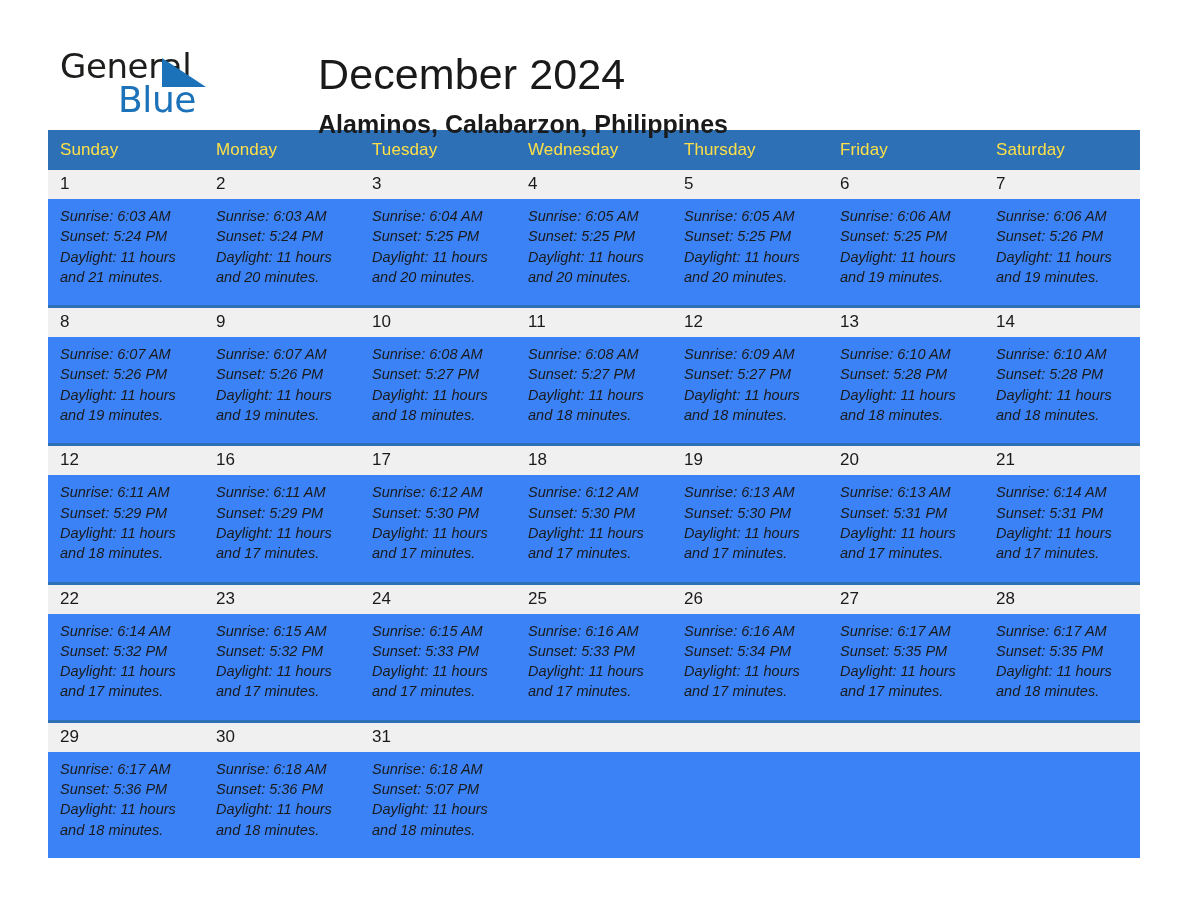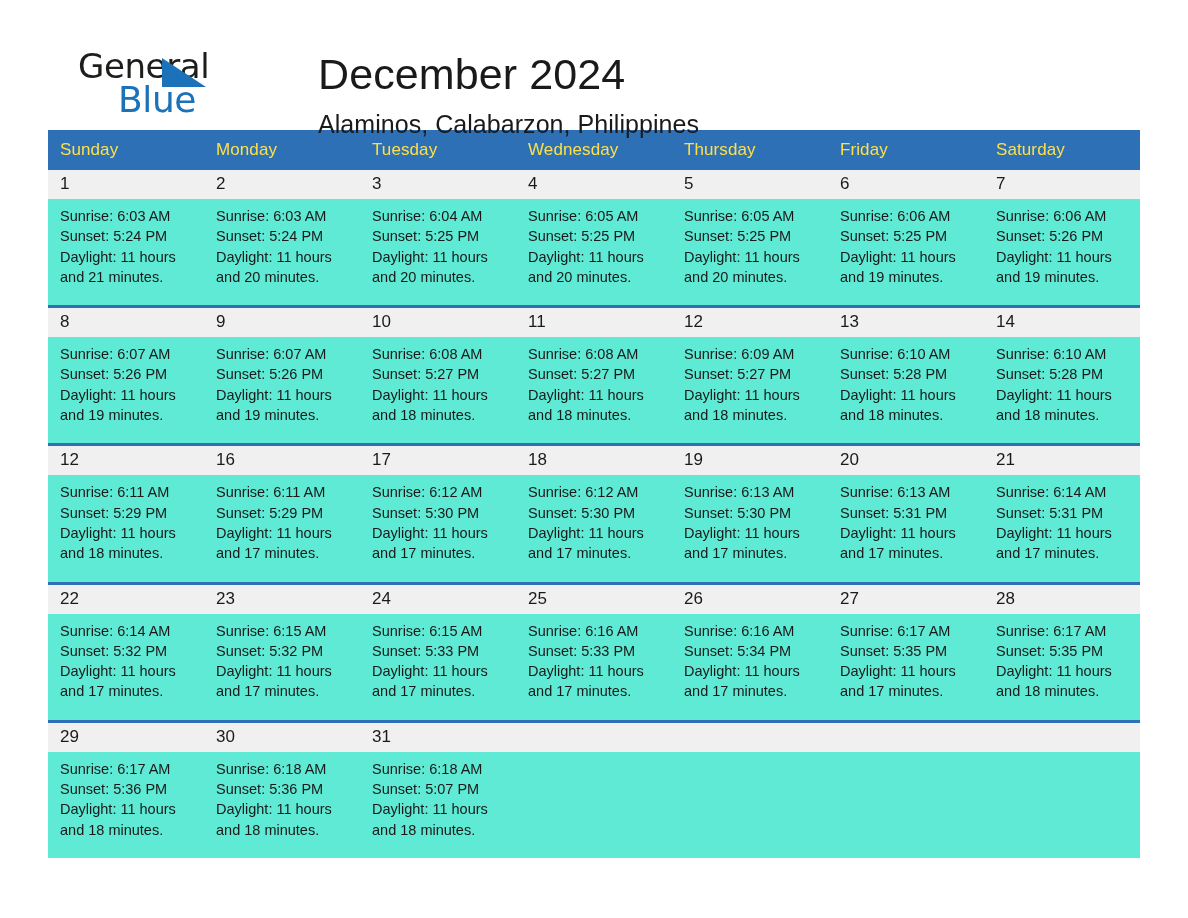--- a/index.html
+++ b/index.html
@@ -34,21 +34,21 @@
   }
 
   .brand {
     position: relative;
     width: 260px;
     height: 72px;
     flex: 0 0 auto;
   }
   .brand-general {
     position: absolute;
-    left: 20px;
+    left: 2px;
     top: 0px;
     font-size: 34px;
     line-height: 40px;
     letter-spacing: -0.4px;
     color: #1d1d1b;
     font-family: "DejaVu Sans", "Liberation Sans", sans-serif;
     font-weight: 400;
     text-align: right;
   }
   .brand-triangle {
@@ -82,21 +82,21 @@
     line-height: 52px;
     font-weight: 400;
     color: #1a1a1a;
     letter-spacing: 0.1px;
     white-space: nowrap;
   }
   .cal-subtitle {
     margin-top: 9px;
     font-size: 25px;
     line-height: 30px;
-    font-weight: 400;
+    font-weight: 700;
     color: #1a1a1a;
     letter-spacing: 0.05px;
     white-space: nowrap;
   }
 
   
   .calendar {
     margin: 22px 48px 0 48px;
     width: 1092px;
     border-collapse: collapse;
@@ -126,27 +126,28 @@
     background: #f0f0f0;
     height: 29px;
     padding: 4px 0 3px 12px;
     font-size: 17px;
     color: #1a1a1a;
     vertical-align: top;
     font-weight: 400;
   }
 
   .info-row td {
-    background: #5eead4;
+    background: #3b82f6;
     vertical-align: top;
     padding: 7px 10px 18px 12px;
     font-size: 14.5px;
     line-height: 20.3px;
     color: #1a1a1a;
     height: 104px;
+    font-style: italic;
   }
   .info-row td .line { white-space: nowrap; display: block; }
   .info-row td.empty { color: transparent; }
 </style>
 </head>
 <body>
 
 <div class="page">
 
   <div class="header">

